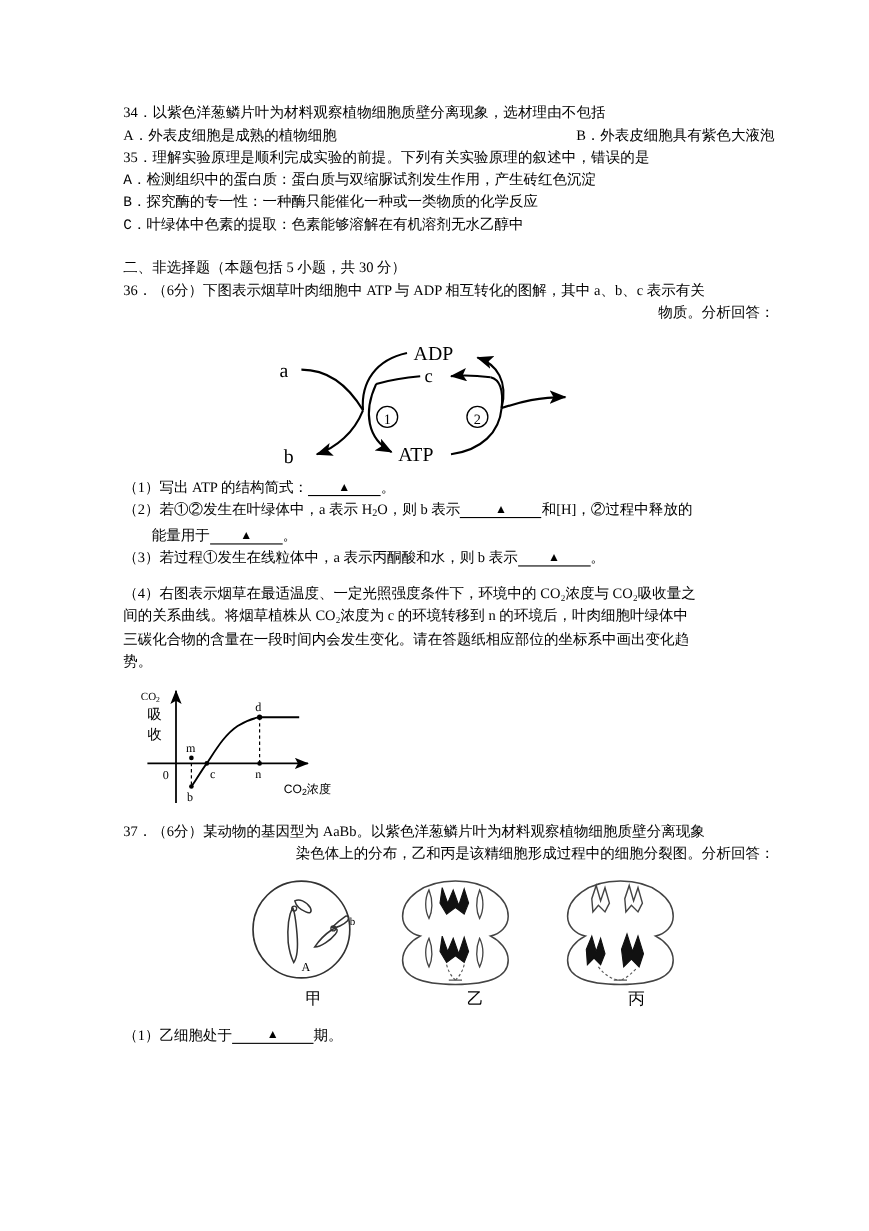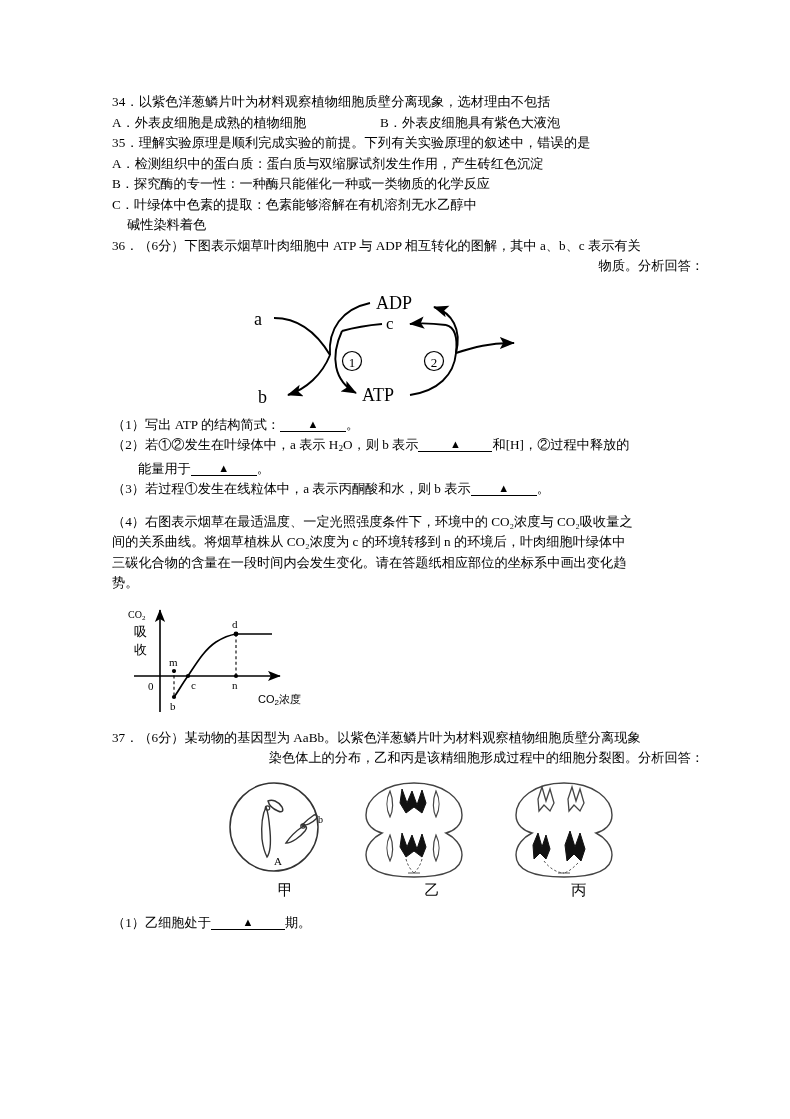--- a/index.html
+++ b/index.html
@@ -38,22 +38,22 @@
   }
   .opts {
     font-size: 13.2px;
     line-height: 20.5px;
   }
   .opt-row {
     display: flex;
     line-height: 20.5px;
   }
   .opt-a { width: 268px; flex: 0 0 268px; }
-  .opt-b { flex: 1; }
-  .opt-full { width: 100%; }
+  .opt-b { flex: 1; text-align: right; }
+  .opt-full { width: 100%; font-family: Liberation Mono, monospace; }
 
   .section-head {
     margin-top: 18px;
     font-size: 13.2px;
     line-height: 20.5px;
   }
 
   .para {
     font-size: 13.2px;
     line-height: 20.5px;
@@ -160,23 +160,23 @@
       </div>
     </div>
 
     <div class="qline">
       <span>35</span><span>．</span><span>理解实验原理是顺利完成实验的前提。下列有关实验原理的叙述中，错误的是</span>
     </div>
     <div class="opts">
       <div class="opt-full">A．检测组织中的蛋白质：蛋白质与双缩脲试剂发生作用，产生砖红色沉淀</div>
       <div class="opt-full">B．探究酶的专一性：一种酶只能催化一种或一类物质的化学反应</div>
       <div class="opt-full">C．叶绿体中色素的提取：色素能够溶解在有机溶剂无水乙醇中</div>
-      <div class="opt-full" style="margin-left:15px">碱性染料着色</div>
-    </div>
-
+    </div>
+
+    <div class="section-head">二、非选择题（本题包括 5 小题，共 30 分）</div>
 
     <div class="para">
       <span>36</span><span>．</span><span>（6分）</span><span>下图表示烟草叶肉细胞中 ATP 与 ADP 相互转化的图解，其中 a、b、c 表示有关</span>
     </div>
     <div class="para para-body">物质。分析回答：</div>
 
     <div class="atp-wrap">
       <svg class="atp-svg" width="300" height="130" viewBox="0 0 300 130">
         <defs>
           <marker id="arrH" markerWidth="9" markerHeight="9" refX="7.5" refY="3.2" orient="auto">

